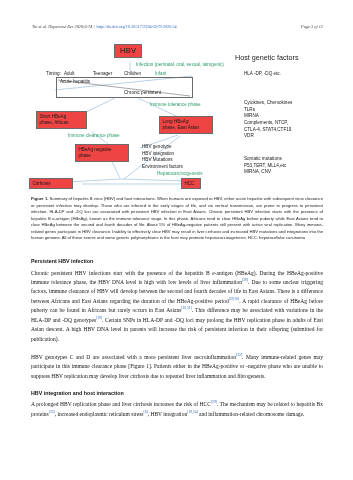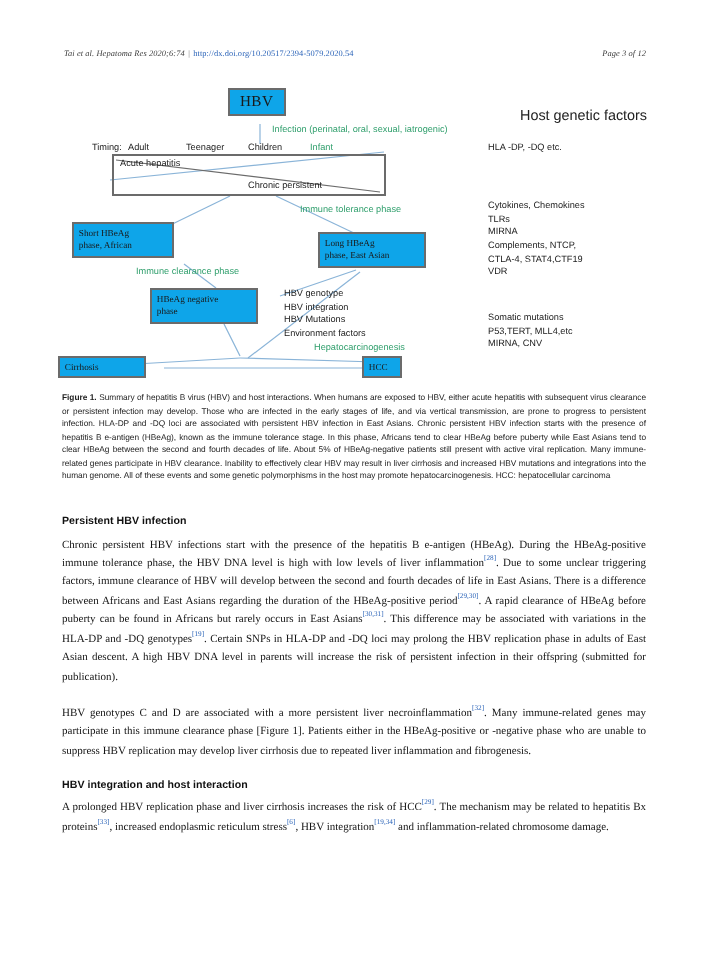--- a/index.html
+++ b/index.html
@@ -48,22 +48,22 @@
     top: 40px;
     left: 20px;
     width: 313px;
     height: 152px;
   }
   .fig-svg { position: absolute; inset: 0; }
 
   .fnode {
     position: absolute;
     border: 0.7px solid #6b6b6b;
-    background: #0ea5e9;
-    font-family: Liberation Serif, serif;
+    background: #ef4444;
+    font-family: Liberation Sans, sans-serif;
     font-size: 4.6px;
     line-height: 1.35;
     color: #1a1a1a;
     padding: 1.6px 2.4px;
     box-sizing: border-box;
     white-space: pre-line;
   }
   .fnode.hbv {
     font-size: 7.6px;
     font-weight: 400;
@@ -202,21 +202,21 @@
 HBV integration
 HBV Mutations
 Environment factors</div>
 
     <div class="ftext green" style="left:137px; top:131px;">Hepatocarcinogenesis</div>
 
     <div class="fnode" style="left:9px; top:138px; width:44px;">Cirrhosis</div>
 
     <div class="fnode" style="left:161px; top:138px; width:20px;">HCC</div>
 
-    <div class="ftext title" style="left:215px; top:13px;margin-left:25px;">Host genetic factors</div>
+    <div class="ftext title" style="left:215px; top:13px;">Host genetic factors</div>
     <div class="ftext" style="left:224px; top:31px;">HLA -DP, -DQ etc.</div>
     <div class="ftext" style="left:224px; top:60px;">Cytokines, Chemokines
 TLRs
 MIRNA
 Complements, NTCP,
 CTLA-4, STAT4,CTF19
 VDR</div>
     <div class="ftext" style="left:224px; top:116px;">Somatic mutations
 P53,TERT, MLL4,etc
 MIRNA, CNV</div>

